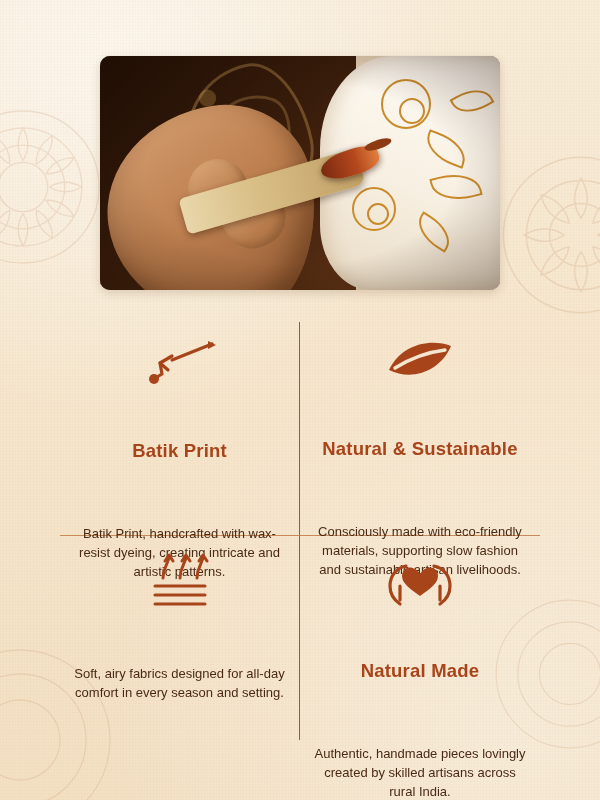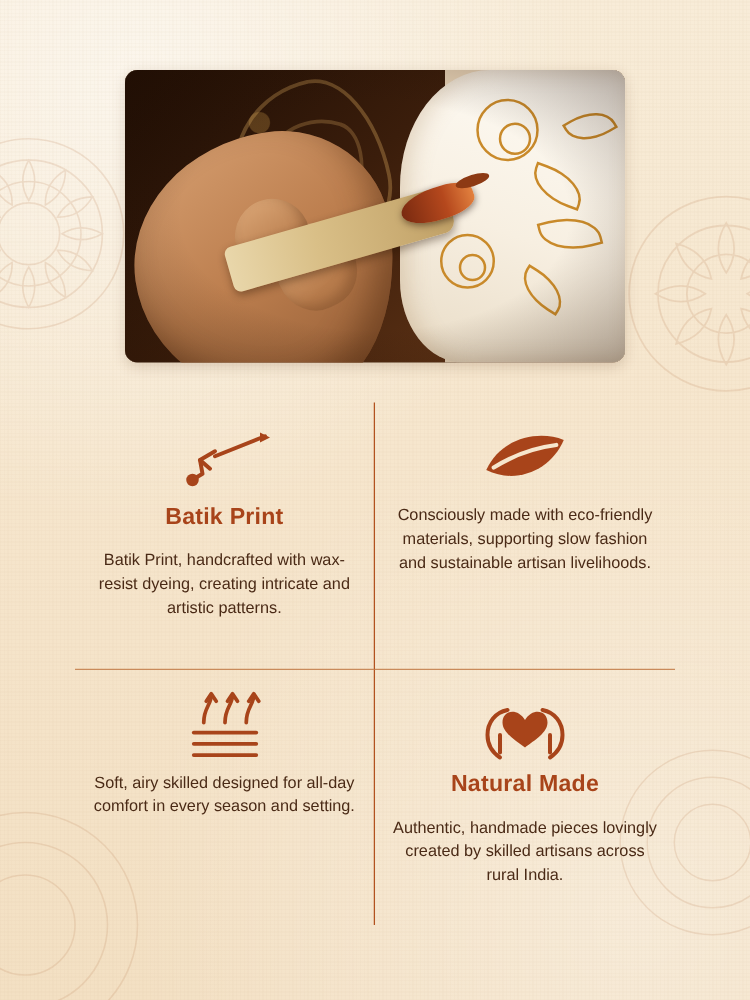--- a/index.html
+++ b/index.html
@@ -162,20 +162,21 @@
     grid-template-columns: 1fr 1fr;
     grid-template-rows: 214px 204px;
   }
   .cell {
     padding: 14px 12px 10px;
     text-align: center;
     box-sizing: border-box;
     display: flex;
     flex-direction: column;
     align-items: center;
+    gap: 48px;
   }
   .cell.c0, .cell.c1 { border-bottom: 1px solid #c98a5a; }
   .cell.c0, .cell.c2 { border-right: 1px solid #b2521f; }
 
   .feat-icon {
     height: 62px;
     display: flex;
     align-items: center;
     justify-content: center;
     margin-bottom: 4px;
@@ -303,40 +304,41 @@
       <div class="feat-desc">Batik Print, handcrafted with wax-resist dyeing, creating intricate and artistic patterns.</div>
     </div>
 
     <div class="cell c1">
       <div class="feat-icon">
         <svg width="70" height="50" viewBox="0 0 70 50">
           <path d="M4 34 C16 8 46 2 66 10 C56 34 28 46 4 34 Z" fill="#a8441a"></path>
           <path d="M10 32 C26 22 44 16 60 14" fill="none" stroke="#f6e6cd" stroke-width="3.4" stroke-linecap="round"></path>
         </svg>
       </div>
+      <div class="feat-title">Natural &amp; Sustainable</div>
       <div class="feat-desc">Consciously made with eco-friendly materials, supporting slow fashion and sustainable artisan livelihoods.</div>
     </div>
 
     <div class="cell c2">
       <div class="feat-icon">
         <svg width="62" height="58" viewBox="0 0 62 58">
           <g fill="none" stroke="#a8441a" stroke-width="3" stroke-linecap="round" stroke-linejoin="round">
             <path d="M14 26 C14 14 20 12 20 4"></path>
             <path d="M31 26 C31 14 37 12 37 4"></path>
             <path d="M48 26 C48 14 54 12 54 4"></path>
             <path d="M16 9 L20 3 L24 9"></path>
             <path d="M33 9 L37 3 L41 9"></path>
             <path d="M50 9 L54 3 L58 9"></path>
             <path d="M6 34 H56"></path>
             <path d="M6 43 H56"></path>
             <path d="M6 52 H56"></path>
           </g>
         </svg>
       </div>
-      <div class="feat-desc">Soft, airy skilled designed for all-day comfort in every season and setting.</div>
+      <div class="feat-desc">Soft, airy fabrics designed for all-day comfort in every season and setting.</div>
     </div>
 
     <div class="cell c3">
       <div class="feat-icon">
         <svg width="72" height="58" viewBox="0 0 72 58">
           <path d="M36 24 C30 14 18 16 18 26 C18 34 28 40 36 46 C44 40 54 34 54 26 C54 16 42 14 36 24 Z" fill="#a8441a"></path>
           <g fill="none" stroke="#a8441a" stroke-width="3.2" stroke-linecap="round" stroke-linejoin="round">
             <path d="M22 16 C12 18 6 26 6 36 C6 44 10 50 16 54"></path>
             <path d="M50 16 C60 18 66 26 66 36 C66 44 62 50 56 54"></path>
             <path d="M16 36 L16 50"></path>

